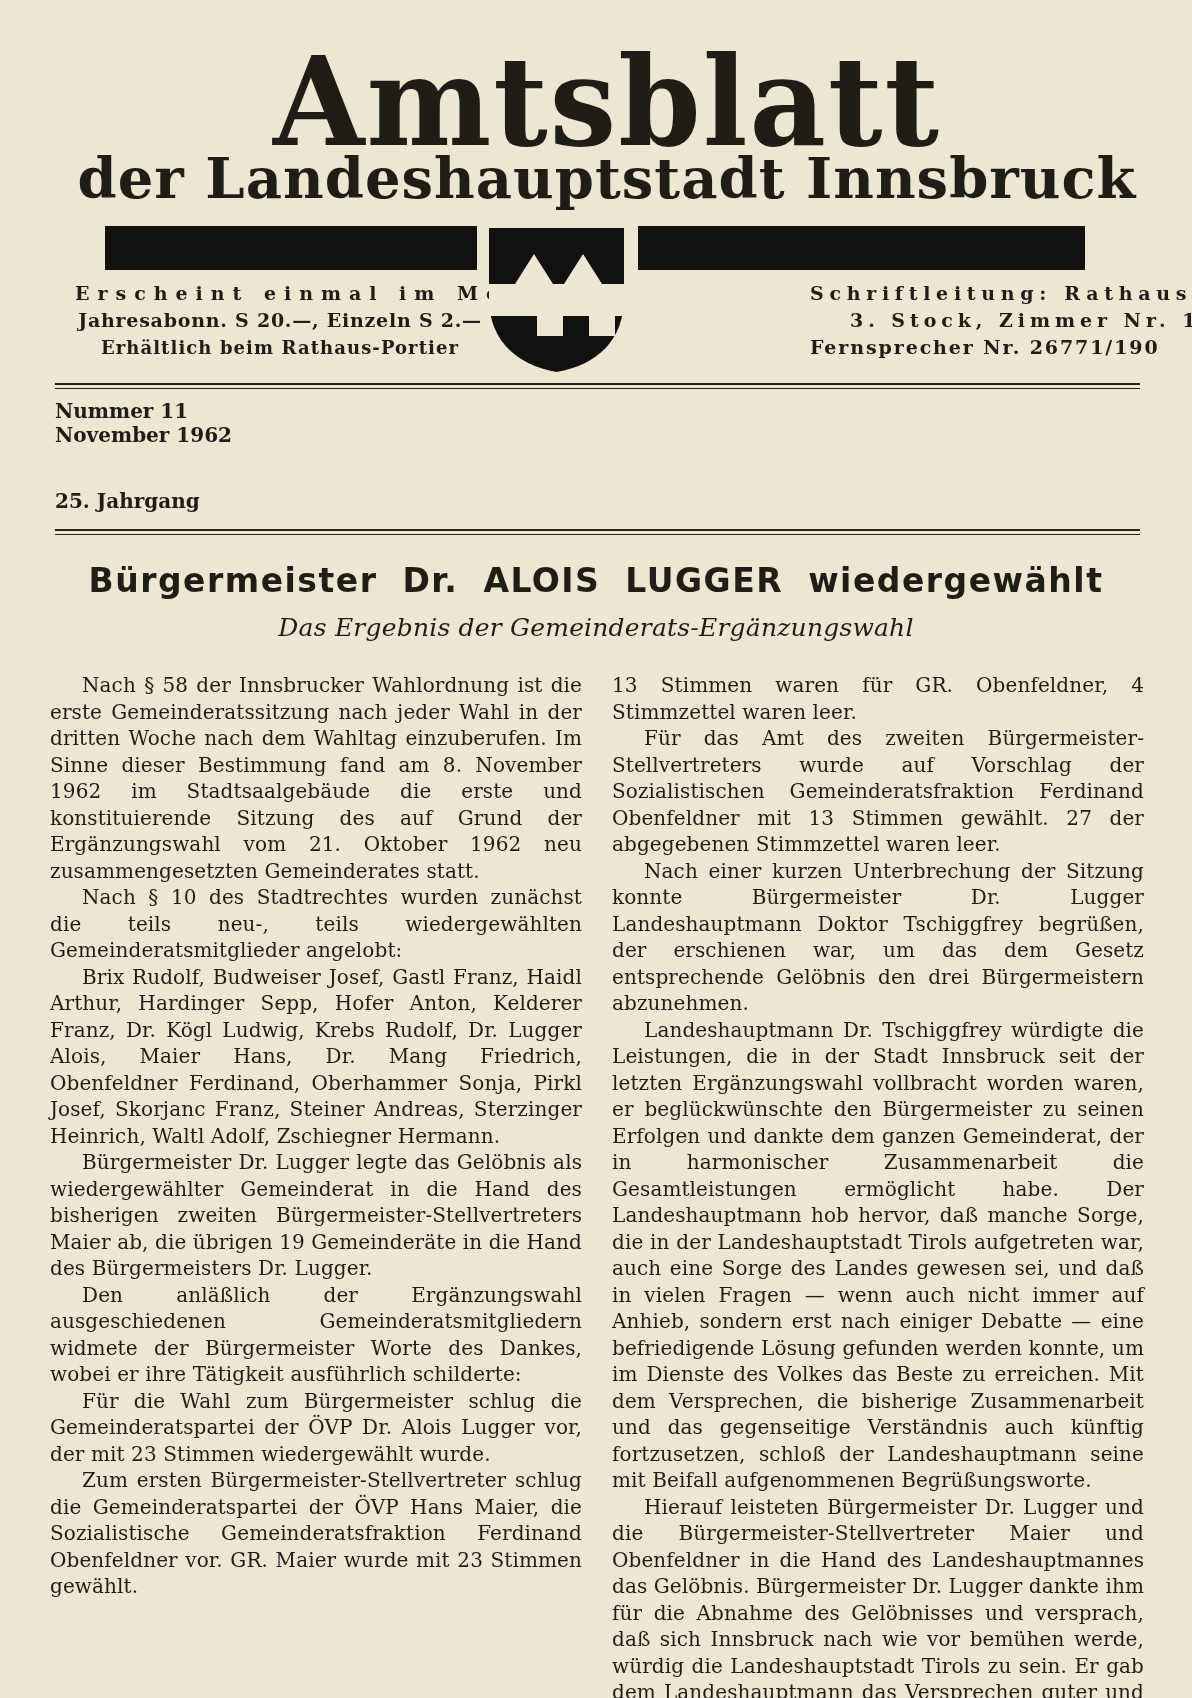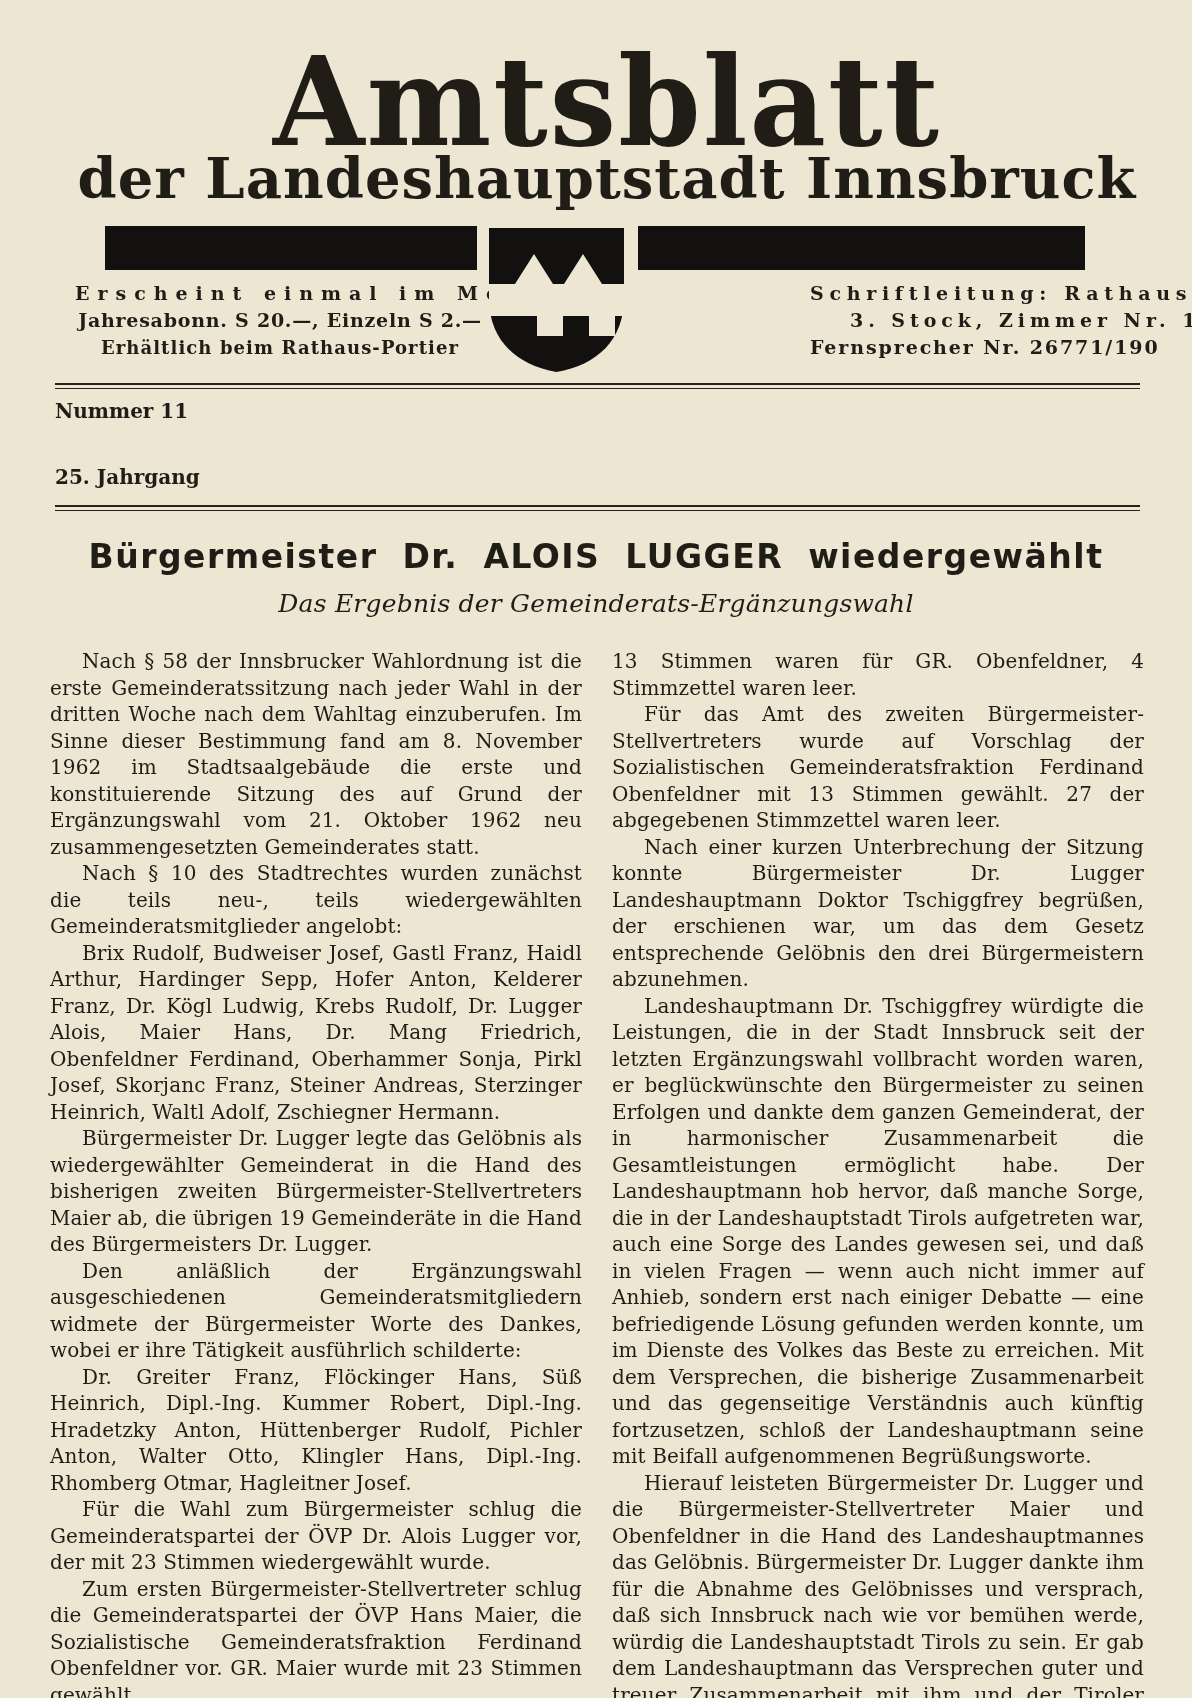--- a/index.html
+++ b/index.html
@@ -140,35 +140,35 @@
     <div class="info-right">
         <p class="line-0">Schriftleitung: Rathaus</p>
         <p class="line-1">3. Stock, Zimmer Nr. 190</p>
         <p class="line-2">Fernsprecher Nr. 26771/190</p>
       </div>
   </div>
 
   <div class="double-rule rule-1"></div>
   <div class="issue-row">
     <div class="cell">Nummer 11</div>
+    <div class="cell issue-center">November 1962</div>
     <div class="cell issue-right">25. Jahrgang</div>
   </div>
   <div class="double-rule rule-2"></div>
 
   <div class="headline">Bürgermeister Dr. ALOIS LUGGER wiedergewählt</div>
   <div class="subtitle">Das Ergebnis der Gemeinderats-Ergänzungswahl</div>
 
   <div class="columns">
     <div class="col">
         <p class="line-0">Nach § 58 der Innsbrucker Wahlordnung ist die erste Gemeinderatssitzung nach jeder Wahl in der dritten Woche nach dem Wahltag einzuberufen. Im Sinne dieser Bestimmung fand am 8. November 1962 im Stadtsaalgebäude die erste und konstituierende Sitzung des auf Grund der Ergänzungswahl vom 21. Oktober 1962 neu zusammengesetzten Gemeinderates statt.</p>
         <p class="line-1">Nach § 10 des Stadtrechtes wurden zunächst die teils neu-, teils wiedergewählten Gemeinderatsmitglieder angelobt:</p>
         <p class="line-2">Brix Rudolf, Budweiser Josef, Gastl Franz, Haidl Arthur, Hardinger Sepp, Hofer Anton, Kelderer Franz, Dr. Kögl Ludwig, Krebs Rudolf, Dr. Lugger Alois, Maier Hans, Dr. Mang Friedrich, Obenfeldner Ferdinand, Oberhammer Sonja, Pirkl Josef, Skorjanc Franz, Steiner Andreas, Sterzinger Heinrich, Waltl Adolf, Zschiegner Hermann.</p>
         <p class="line-3">Bürgermeister Dr. Lugger legte das Gelöbnis als wiedergewählter Gemeinderat in die Hand des bisherigen zweiten Bürgermeister-Stellvertreters Maier ab, die übrigen 19 Gemeinderäte in die Hand des Bürgermeisters Dr. Lugger.</p>
         <p class="line-4">Den anläßlich der Ergänzungswahl ausgeschiedenen Gemeinderatsmitgliedern widmete der Bürgermeister Worte des Dankes, wobei er ihre Tätigkeit ausführlich schilderte:</p>
-        <p class="line-5">Dr. Greiter Franz, Flöckinger Hans, Süß Heinrich, Dipl.-Ing. Kummer Robert, Dipl.-Ing. Hradetzky Anton, Hüttenberger Rudolf, Pichler Anton, Walter Otto, Klingler Hans, Dipl.-Ing. Rhomberg Otmar, Hagleitner Josef.</p>
         <p class="line-6">Für die Wahl zum Bürgermeister schlug die Gemeinderatspartei der ÖVP Dr. Alois Lugger vor, der mit 23 Stimmen wiedergewählt wurde.</p>
         <p class="line-7">Zum ersten Bürgermeister-Stellvertreter schlug die Gemeinderatspartei der ÖVP Hans Maier, die Sozialistische Gemeinderatsfraktion Ferdinand Obenfeldner vor. GR. Maier wurde mit 23 Stimmen gewählt.</p>
       </div>
     <div class="col">
         <p class="line-0 no-indent">13 Stimmen waren für GR. Obenfeldner, 4 Stimmzettel waren leer.</p>
         <p class="line-1">Für das Amt des zweiten Bürgermeister-Stellvertreters wurde auf Vorschlag der Sozialistischen Gemeinderatsfraktion Ferdinand Obenfeldner mit 13 Stimmen gewählt. 27 der abgegebenen Stimmzettel waren leer.</p>
         <p class="line-2">Nach einer kurzen Unterbrechung der Sitzung konnte Bürgermeister Dr. Lugger Landeshauptmann Doktor Tschiggfrey begrüßen, der erschienen war, um das dem Gesetz entsprechende Gelöbnis den drei Bürgermeistern abzunehmen.</p>
         <p class="line-3">Landeshauptmann Dr. Tschiggfrey würdigte die Leistungen, die in der Stadt Innsbruck seit der letzten Ergänzungswahl vollbracht worden waren, er beglückwünschte den Bürgermeister zu seinen Erfolgen und dankte dem ganzen Gemeinderat, der in harmonischer Zusammenarbeit die Gesamtleistungen ermöglicht habe. Der Landeshauptmann hob hervor, daß manche Sorge, die in der Landeshauptstadt Tirols aufgetreten war, auch eine Sorge des Landes gewesen sei, und daß in vielen Fragen — wenn auch nicht immer auf Anhieb, sondern erst nach einiger Debatte — eine befriedigende Lösung gefunden werden konnte, um im Dienste des Volkes das Beste zu erreichen. Mit dem Versprechen, die bisherige Zusammenarbeit und das gegenseitige Verständnis auch künftig fortzusetzen, schloß der Landeshauptmann seine mit Beifall aufgenommenen Begrüßungsworte.</p>
         <p class="line-4">Hierauf leisteten Bürgermeister Dr. Lugger und die Bürgermeister-Stellvertreter Maier und Obenfeldner in die Hand des Landeshauptmannes das Gelöbnis. Bürgermeister Dr. Lugger dankte ihm für die Abnahme des Gelöbnisses und versprach, daß sich Innsbruck nach wie vor bemühen werde, würdig die Landeshauptstadt Tirols zu sein. Er gab dem Landeshauptmann das Versprechen guter und treuer Zusammenarbeit mit ihm und der Tiroler Landesregierung, damit es zum Segen des Landes und der Stadt Innsbruck gereiche.</p>
       </div>

